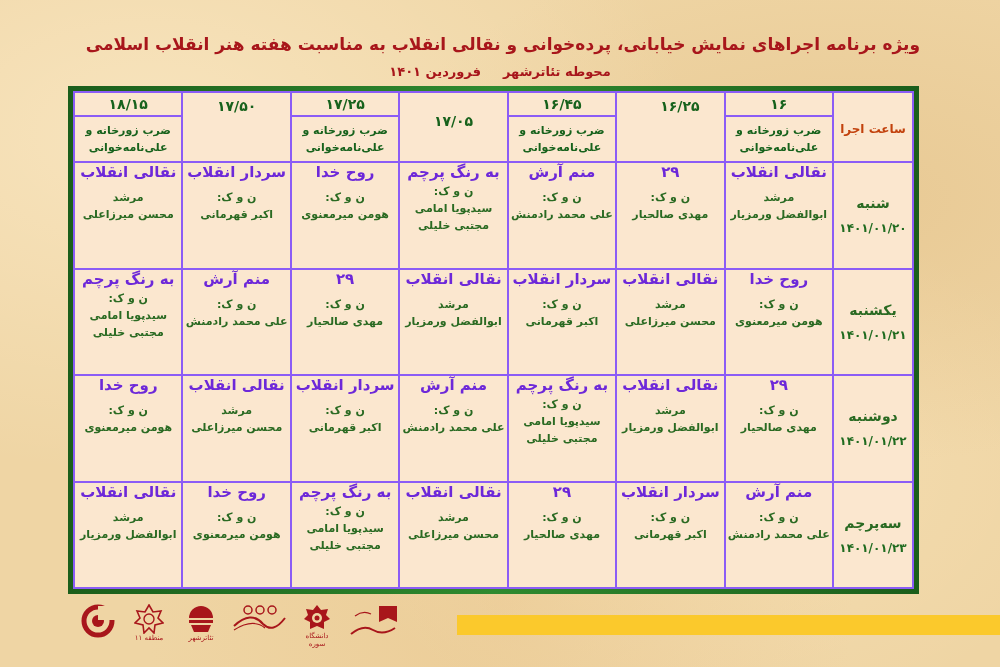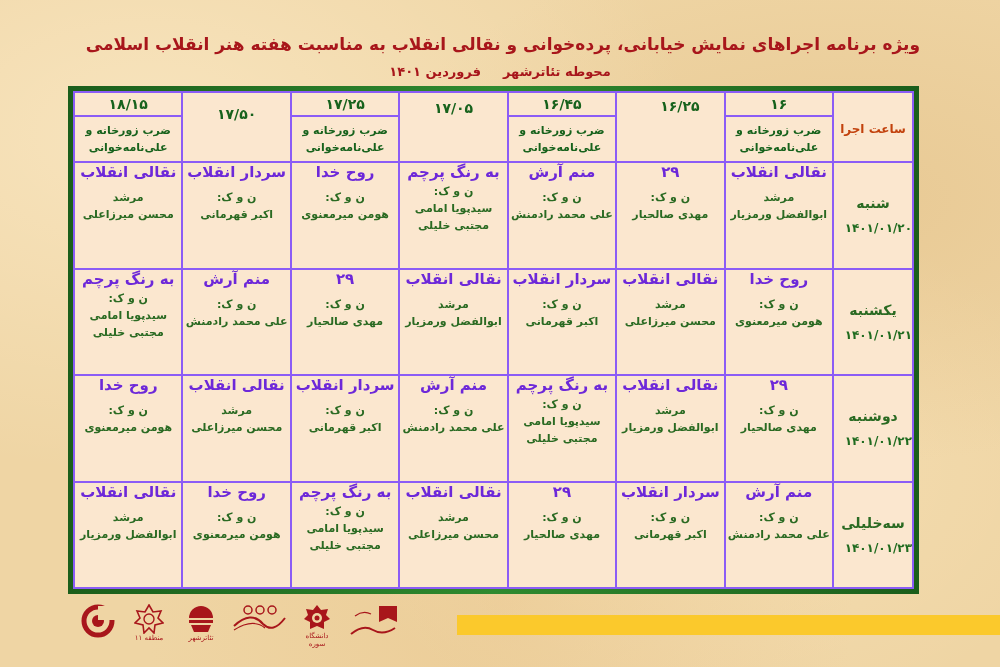--- a/index.html
+++ b/index.html
@@ -98,21 +98,20 @@
       font-weight: bold;
       color: #2a6a22;
       margin-bottom: 10px;
     }
     .day-date {
       display: block;
       font-size: 12px;
       font-weight: bold;
       color: #1f6b1f;
       letter-spacing: 1px;
-      text-align: right;
     }
     .cell {
       position: relative;
       height: 100%;
     }
     .show-title {
       display: block;
       font-size: 15px;
       font-weight: bold;
       color: #6d28d9;
@@ -181,23 +180,23 @@
         <col>
     </colgroup>
     <tbody id="tbody">
       <tr>
         <td rowspan="2">
           <span class="label-head">ساعت اجرا</span>
         </td>
         <td class="time">۱۶</td>
         <td class="time" rowspan="2" style="vertical-align:top;padding-top:2px;padding-left:19px;">۱۶/۲۵</td>
         <td class="time">۱۶/۴۵</td>
-        <td class="time" rowspan="2" style="vertical-align:top;padding-top:4px;">۱۷/۰۵</td>
+        <td class="time" rowspan="2" style="vertical-align:top;padding-top:17px;">۱۷/۰۵</td>
         <td class="time">۱۷/۲۵</td>
-        <td class="time" rowspan="2" style="vertical-align:top;padding-top:10px;">۱۷/۵۰</td>
+        <td class="time" rowspan="2" style="vertical-align:top;padding-top:2px;">۱۷/۵۰</td>
         <td class="time">۱۸/۱۵</td>
       </tr>
       <tr>
         <td class="note">ضرب زورخانه و علی‌نامه‌خوانی</td>
         <td class="note">ضرب زورخانه و علی‌نامه‌خوانی</td>
         <td class="note">ضرب زورخانه و علی‌نامه‌خوانی</td>
         <td class="note">ضرب زورخانه و علی‌نامه‌خوانی</td>
       </tr>
     <tr style="height: 106px;">
           <td>
@@ -362,21 +361,21 @@
           <td>
             <div class="cell">
               <span class="show-title">روح خدا</span>
               <span class="role">ن و ک:</span>
               <span class="person">هومن میرمعنوی</span>
             </div>
           </td>
         </tr>
         <tr style="height: 106px;">
           <td>
-            <span class="day-name">سه‌خلیلی</span>
+            <span class="day-name">سه‌پرچم</span>
             <span class="day-date">۱۴۰۱/۰۱/۲۳</span>
           </td>
           <td>
             <div class="cell">
               <span class="show-title">منم آرش</span>
               <span class="role">ن و ک:</span>
               <span class="person">علی محمد رادمنش</span>
             </div>
           </td>
           <td>

